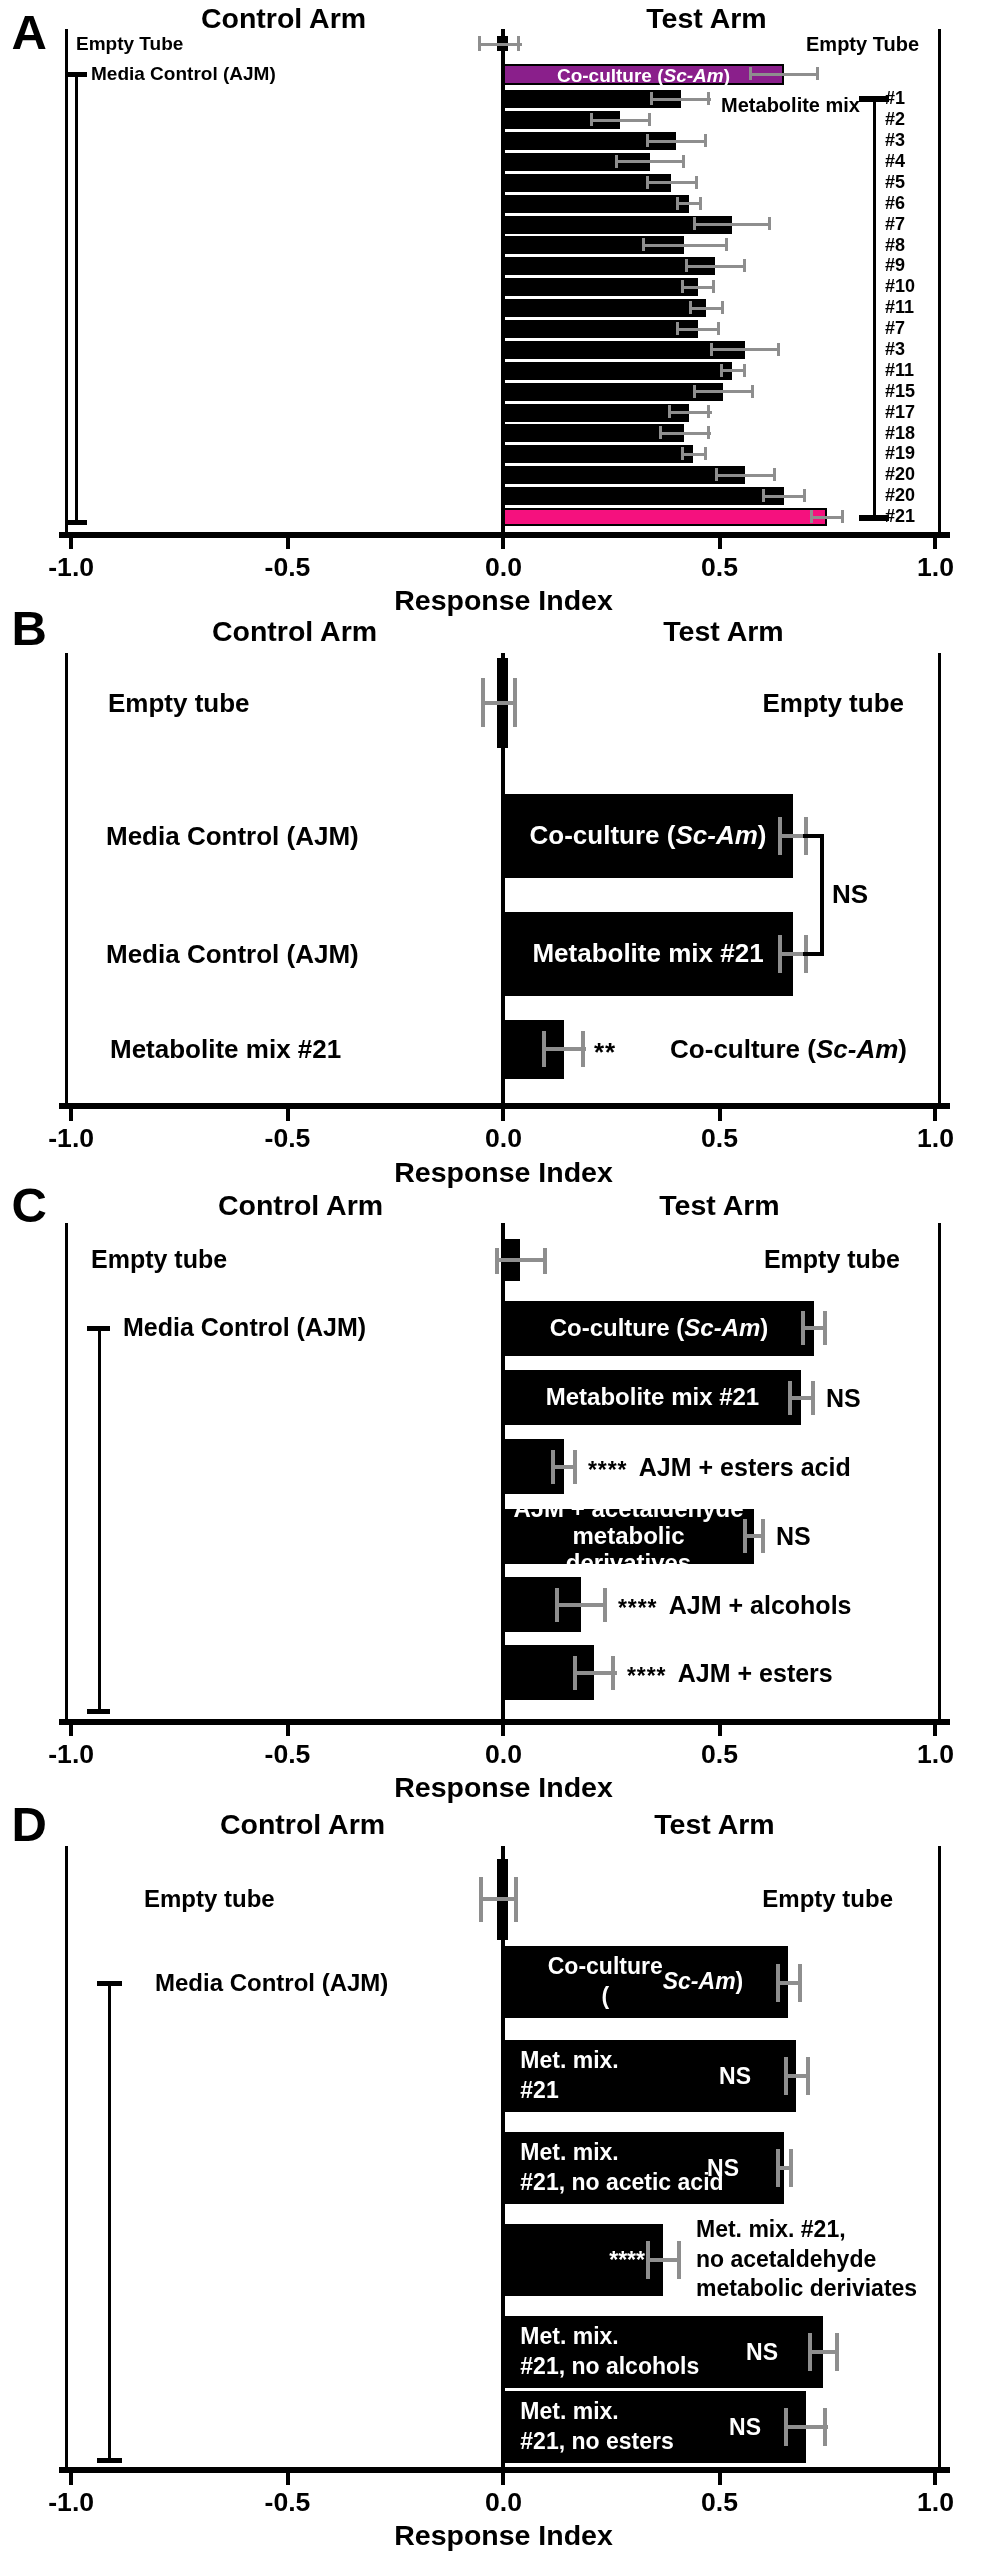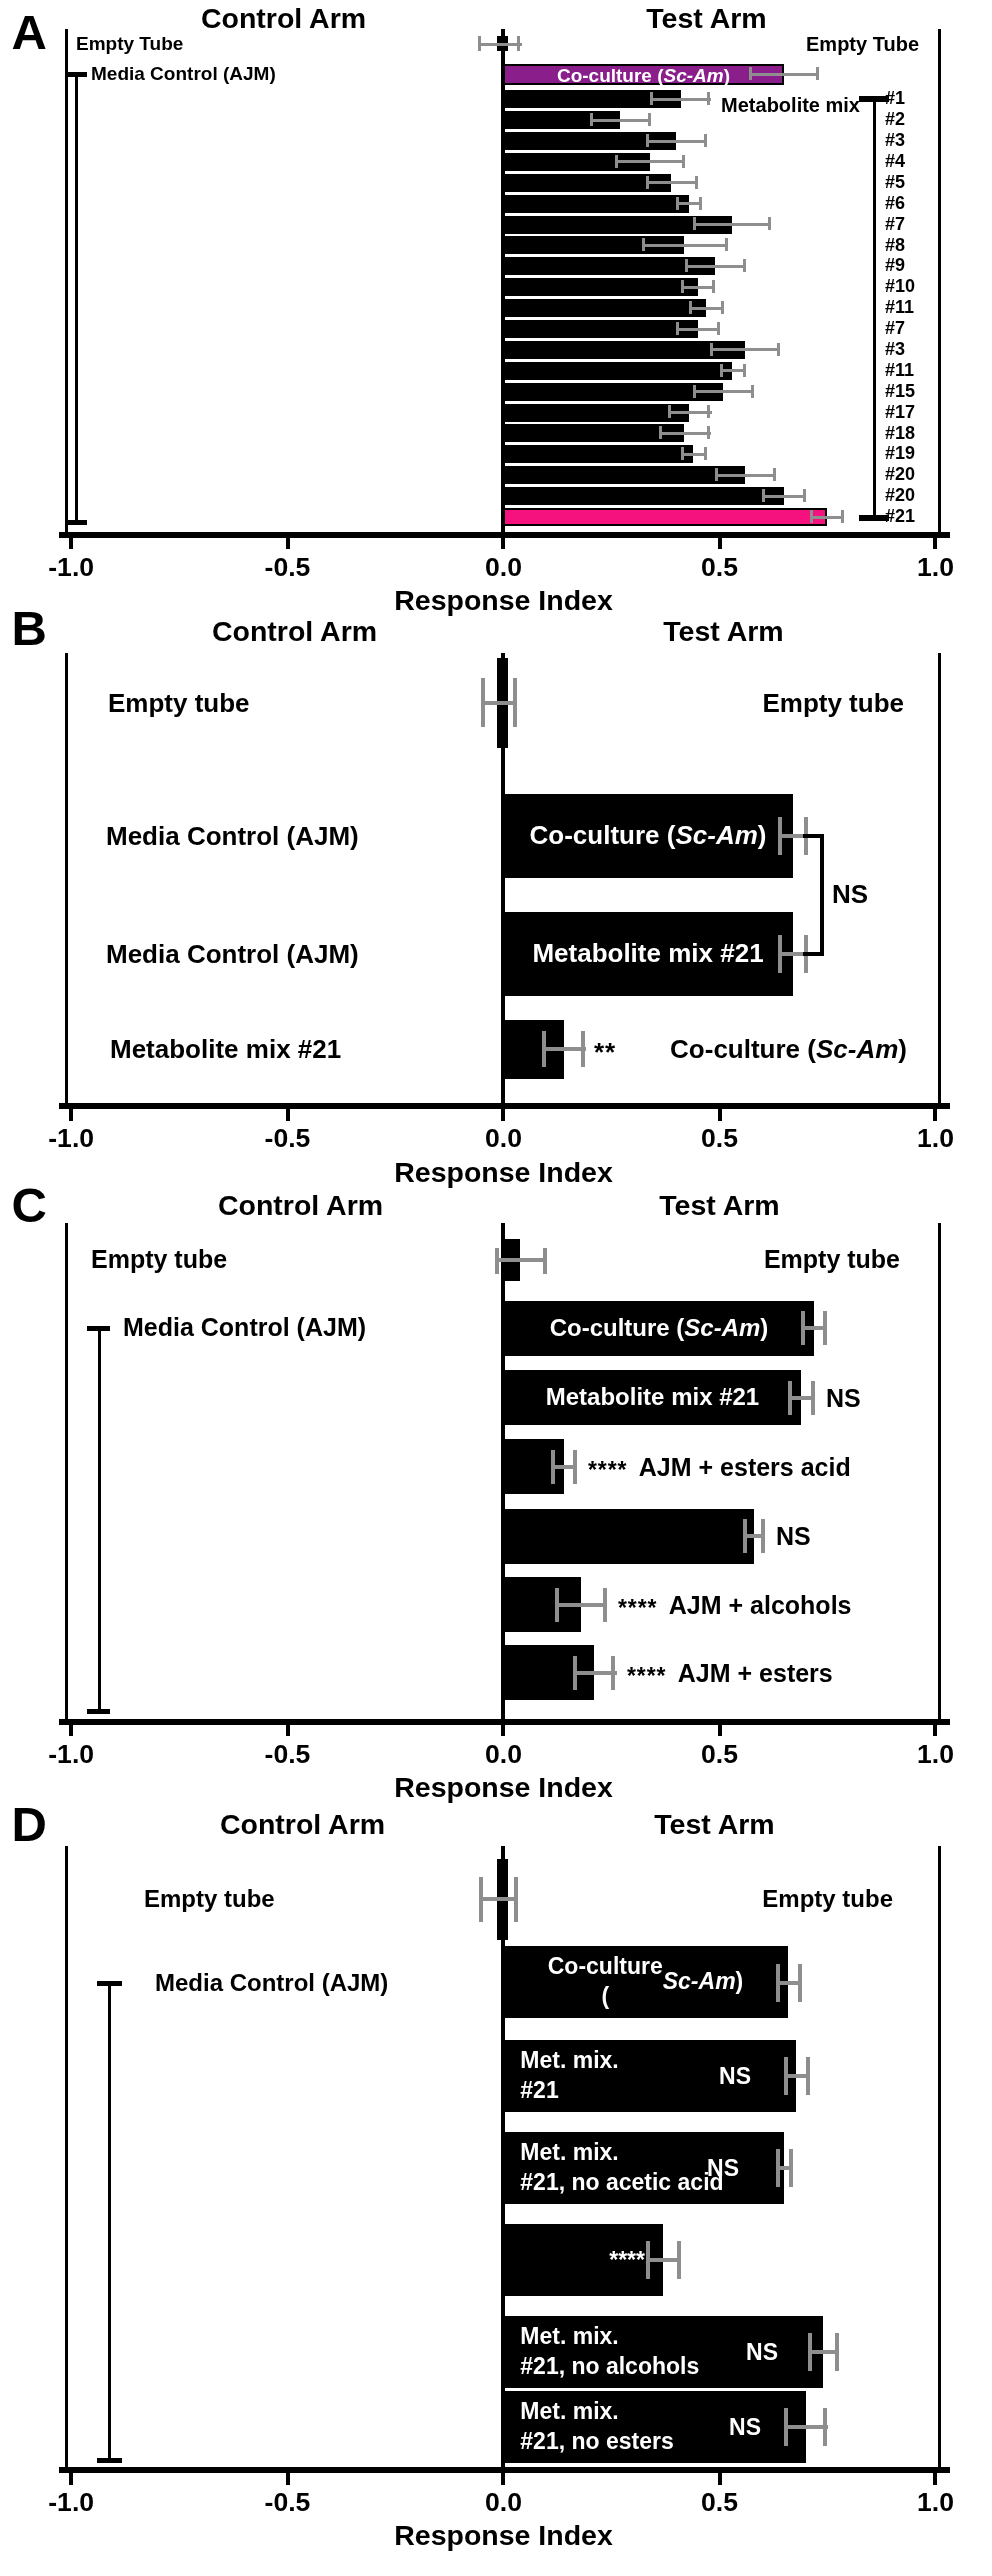--- a/index.html
+++ b/index.html
@@ -291,20 +291,21 @@
         <div class="errcap" style="left: 551px; top: 1450px; width: 3.8px; height: 34px;"></div>
         <div class="errcap" style="left: 573px; top: 1450px; width: 3.8px; height: 34px;"></div>
         <div class="after" style="left: 588px; top: 1451px; height: 32px;">
           <span class="s">****</span>
           <span>AJM + esters acid</span>
         </div>
         <div class="bar" style="left: 503px; top: 1509px; width: 251px; height: 55px;"></div>
         <div class="errline" style="left: 743px; top: 1534px; width: 22px; height: 3.8px;"></div>
         <div class="errcap" style="left: 743px; top: 1519px; width: 3.8px; height: 34px;"></div>
         <div class="errcap" style="left: 761px; top: 1519px; width: 3.8px; height: 34px;"></div>
+        <div class="bar-label" style="left: 507px; top: 1509px; width: 243px; height: 55px;">AJM + acetaldehyde<br>metabolic derivatives</div>
         <div class="after" style="left: 776px; top: 1520px; height: 32px;">
           <span>NS</span>
         </div>
         <div class="bar" style="left: 503px; top: 1577px; width: 78px; height: 55px;"></div>
         <div class="errline" style="left: 555px; top: 1603px; width: 52px; height: 3.8px;"></div>
         <div class="errcap" style="left: 555px; top: 1588px; width: 3.8px; height: 34px;"></div>
         <div class="errcap" style="left: 603px; top: 1588px; width: 3.8px; height: 34px;"></div>
         <div class="after" style="left: 618px; top: 1589px; height: 32px;">
           <span class="s">****</span>
           <span>AJM + alcohols</span>
@@ -364,20 +365,21 @@
         <div class="errline" style="left: 776px; top: 2166px; width: 17px; height: 3.8px;"></div>
         <div class="errcap" style="left: 776px; top: 2149px; width: 3.8px; height: 38px;"></div>
         <div class="errcap" style="left: 789px; top: 2149px; width: 3.8px; height: 38px;"></div>
         <div class="bar-label leftal" style="left: 507px; top: 2132px; width: 273px; height: 72px;">Met. mix.<br>#21, no acetic acid</div>
         <div class="inright" style="left: 623px; top: 2132px; width: 116px; height: 72px;">NS</div>
         <div class="bar" style="left: 503px; top: 2224px; width: 160px; height: 72px;"></div>
         <div class="errline" style="left: 646px; top: 2258px; width: 34px; height: 3.8px;"></div>
         <div class="errcap" style="left: 646px; top: 2241px; width: 3.8px; height: 38px;"></div>
         <div class="errcap" style="left: 677px; top: 2241px; width: 3.8px; height: 38px;"></div>
         <div class="inright" style="left: 501px; top: 2224px; width: 144px; height: 72px;">****</div>
+        <div class="after" style="left: 696px; top: 2215px; height: 89px;">Met. mix. #21,<br>no acetaldehyde<br>metabolic deriviates</div>
         <div class="bar" style="left: 503px; top: 2316px; width: 320px; height: 72px;"></div>
         <div class="errline" style="left: 808px; top: 2350px; width: 30px; height: 3.8px;"></div>
         <div class="errcap" style="left: 808px; top: 2333px; width: 3.8px; height: 38px;"></div>
         <div class="errcap" style="left: 835px; top: 2333px; width: 3.8px; height: 38px;"></div>
         <div class="bar-label leftal" style="left: 507px; top: 2316px; width: 312px; height: 72px;">Met. mix.<br>#21, no alcohols</div>
         <div class="inright" style="left: 662px; top: 2316px; width: 116px; height: 72px;">NS</div>
         <div class="bar" style="left: 503px; top: 2391px; width: 303px; height: 72px;"></div>
         <div class="errline" style="left: 784px; top: 2425px; width: 44px; height: 3.8px;"></div>
         <div class="errcap" style="left: 784px; top: 2408px; width: 3.8px; height: 38px;"></div>
         <div class="errcap" style="left: 823px; top: 2408px; width: 3.8px; height: 38px;"></div>

